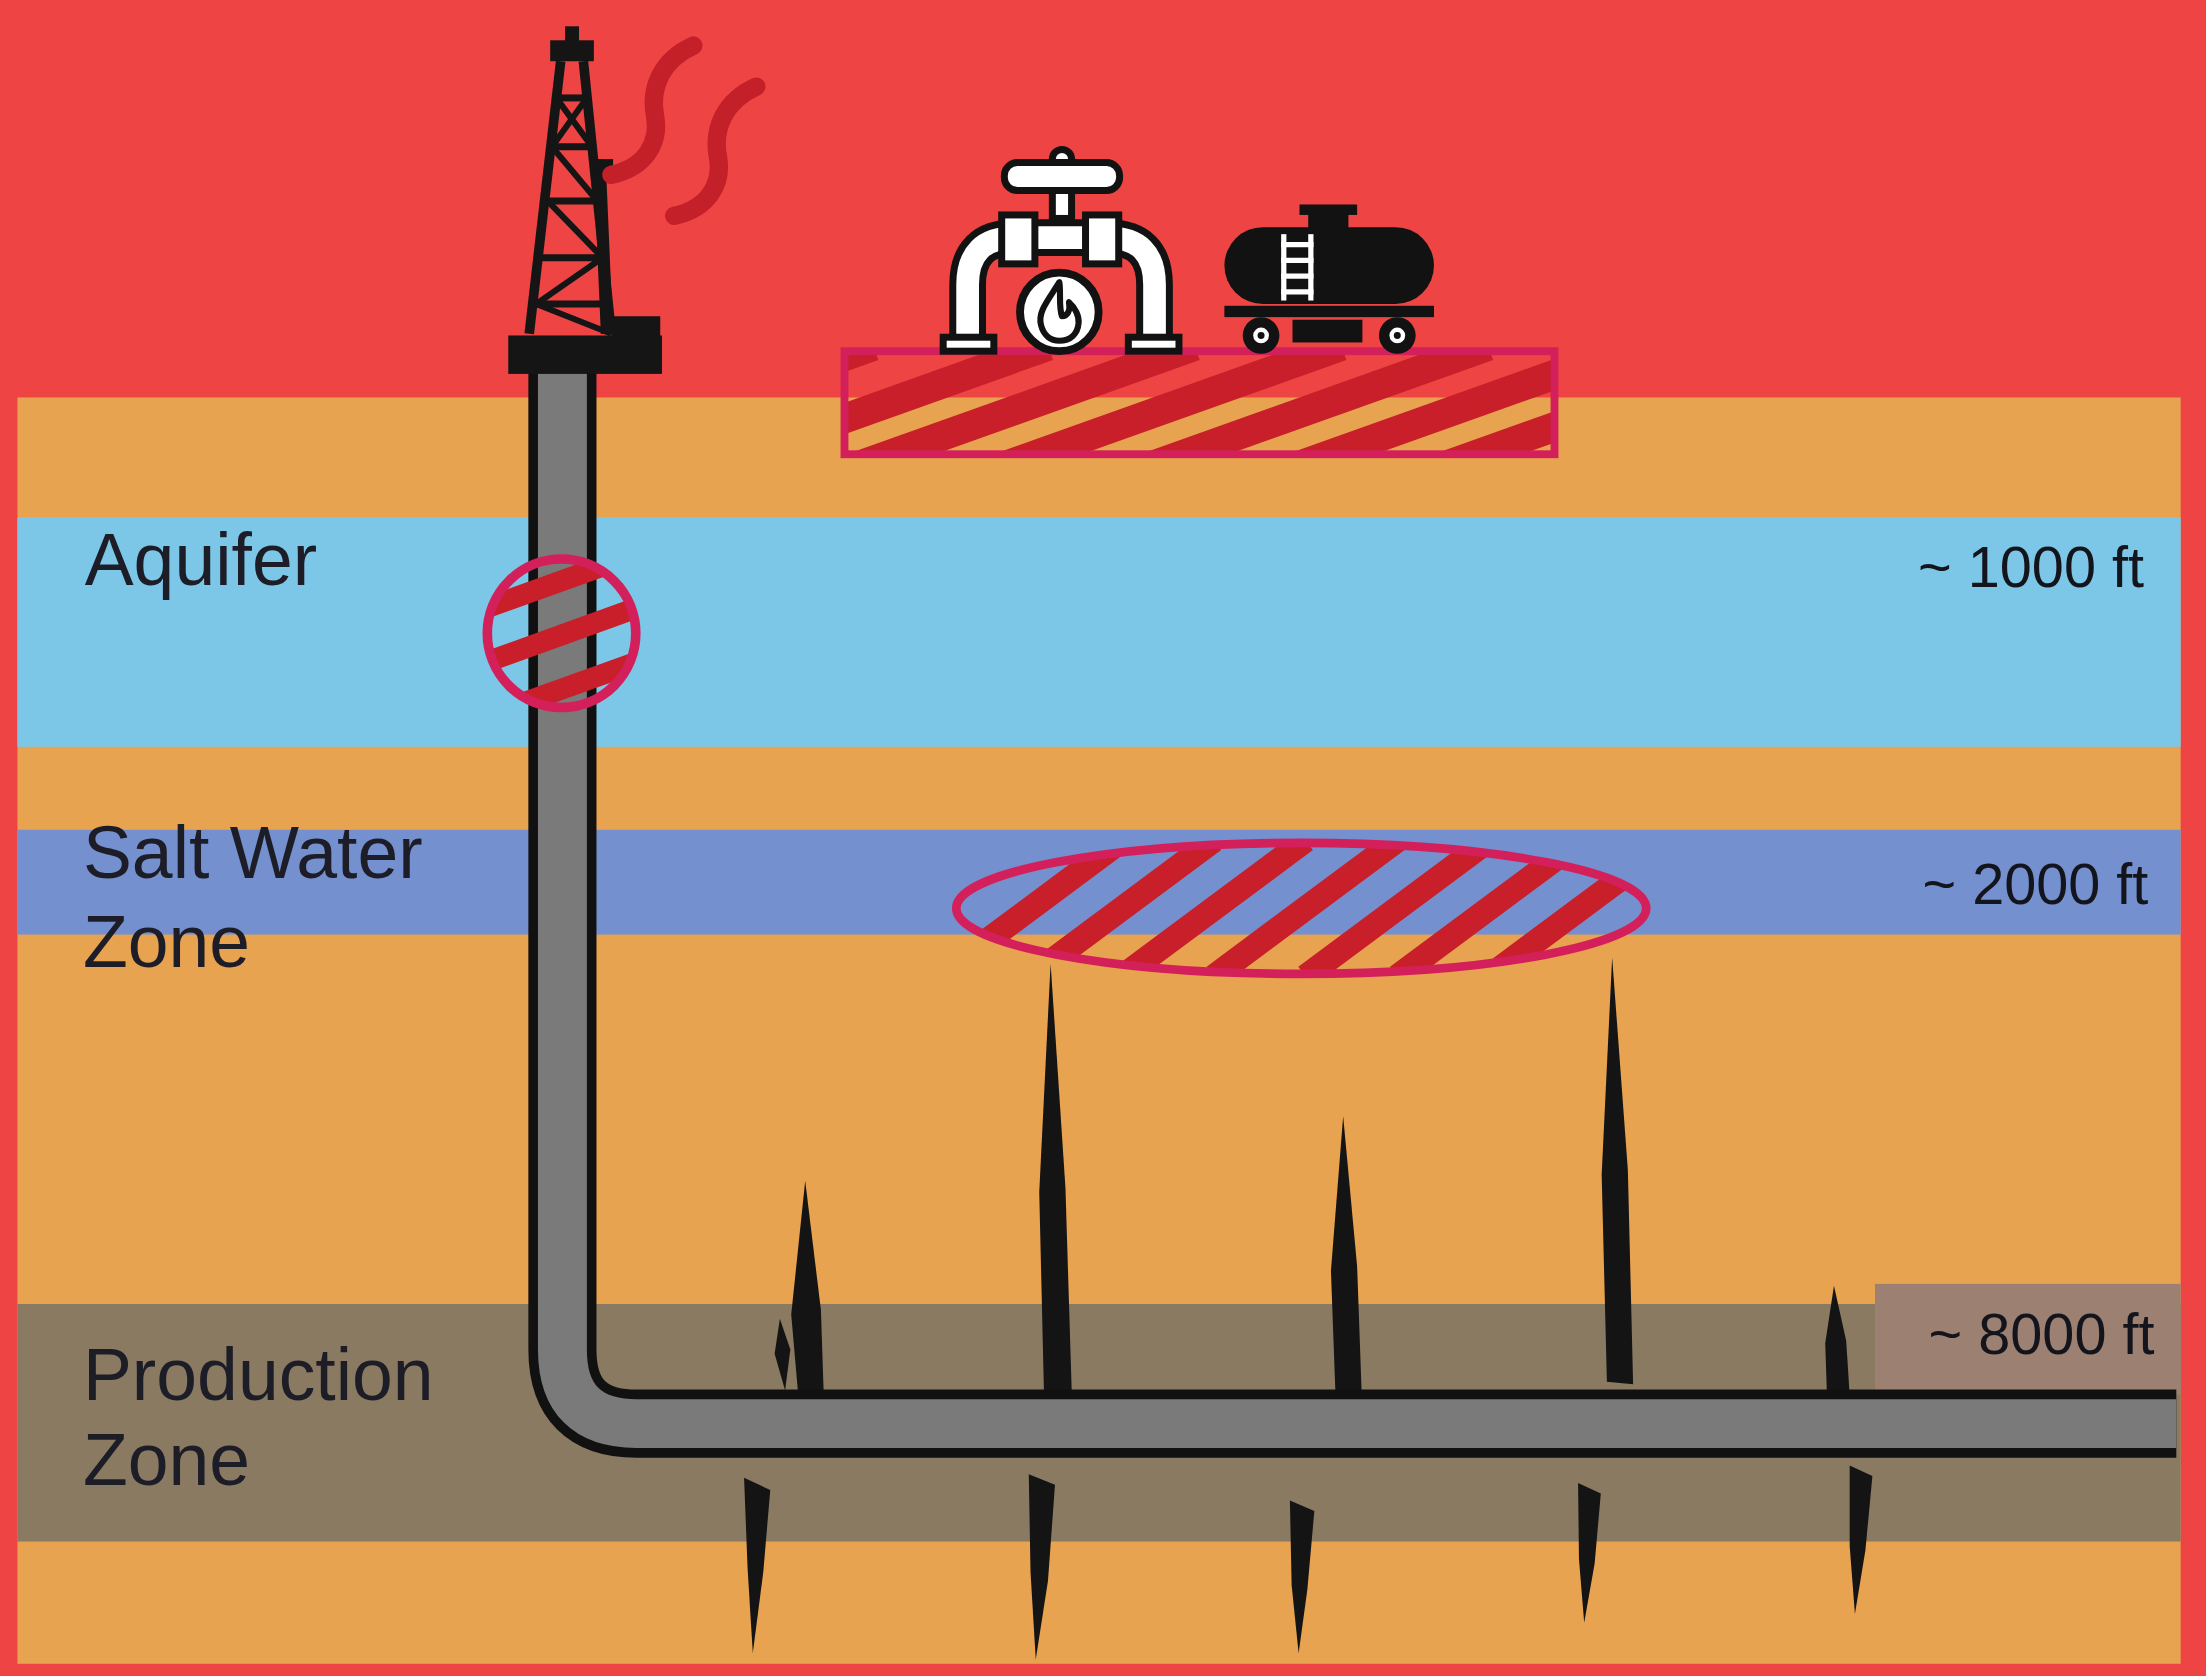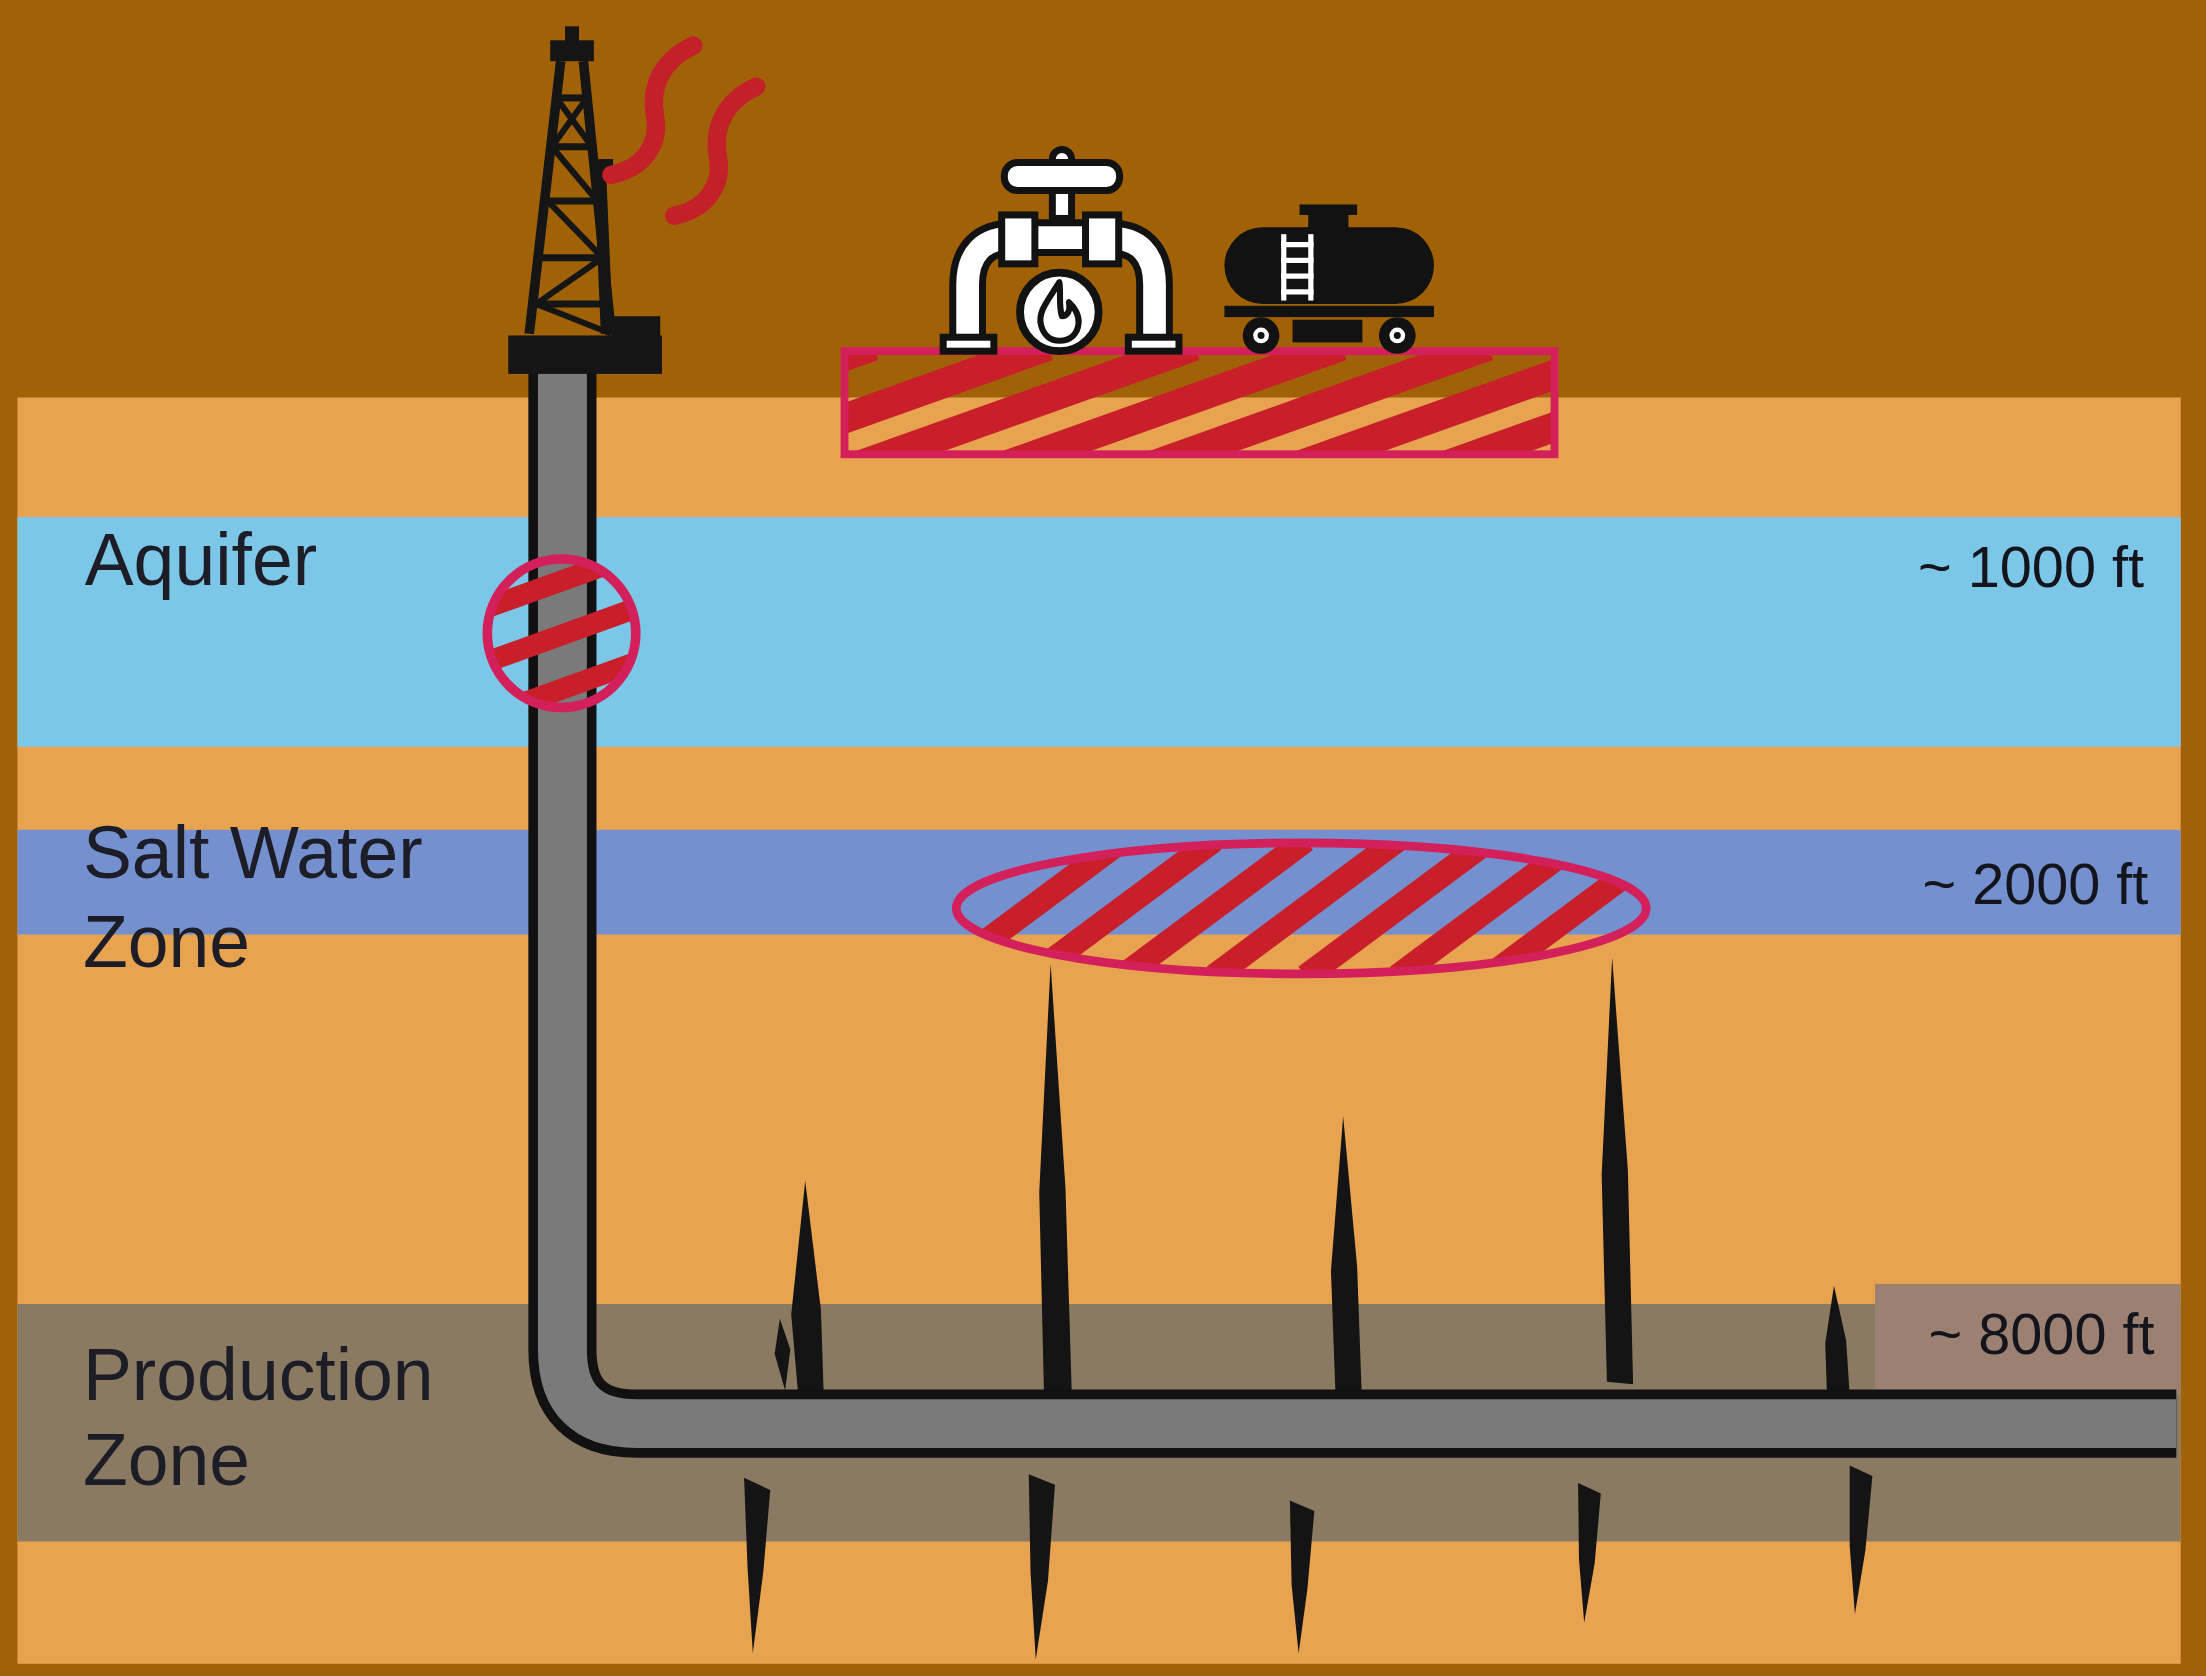--- a/index.html
+++ b/index.html
@@ -1,19 +1,19 @@
 <!DOCTYPE html>
 <html style="font-size:14px"><head>
 <meta charset="utf-8">
 <style>
   html,body{margin:0;padding:0;background:#ffffff;}
   .stage{
     position:relative;
     width:2206px;height:1677px;
-    background:#a16207;
+    background:#ef4444;
     font-family:"Liberation Sans", sans-serif;
     overflow:hidden;
   }
   .stage svg{position:absolute;left:0;top:0;}
   text{font-family:"Liberation Sans", sans-serif;}
   .zone-label{font-size:84px;fill:#1d1d27;}
   .depth-label{font-size:66px;fill:#14141c;}
 </style>
 </head>
 <body>

